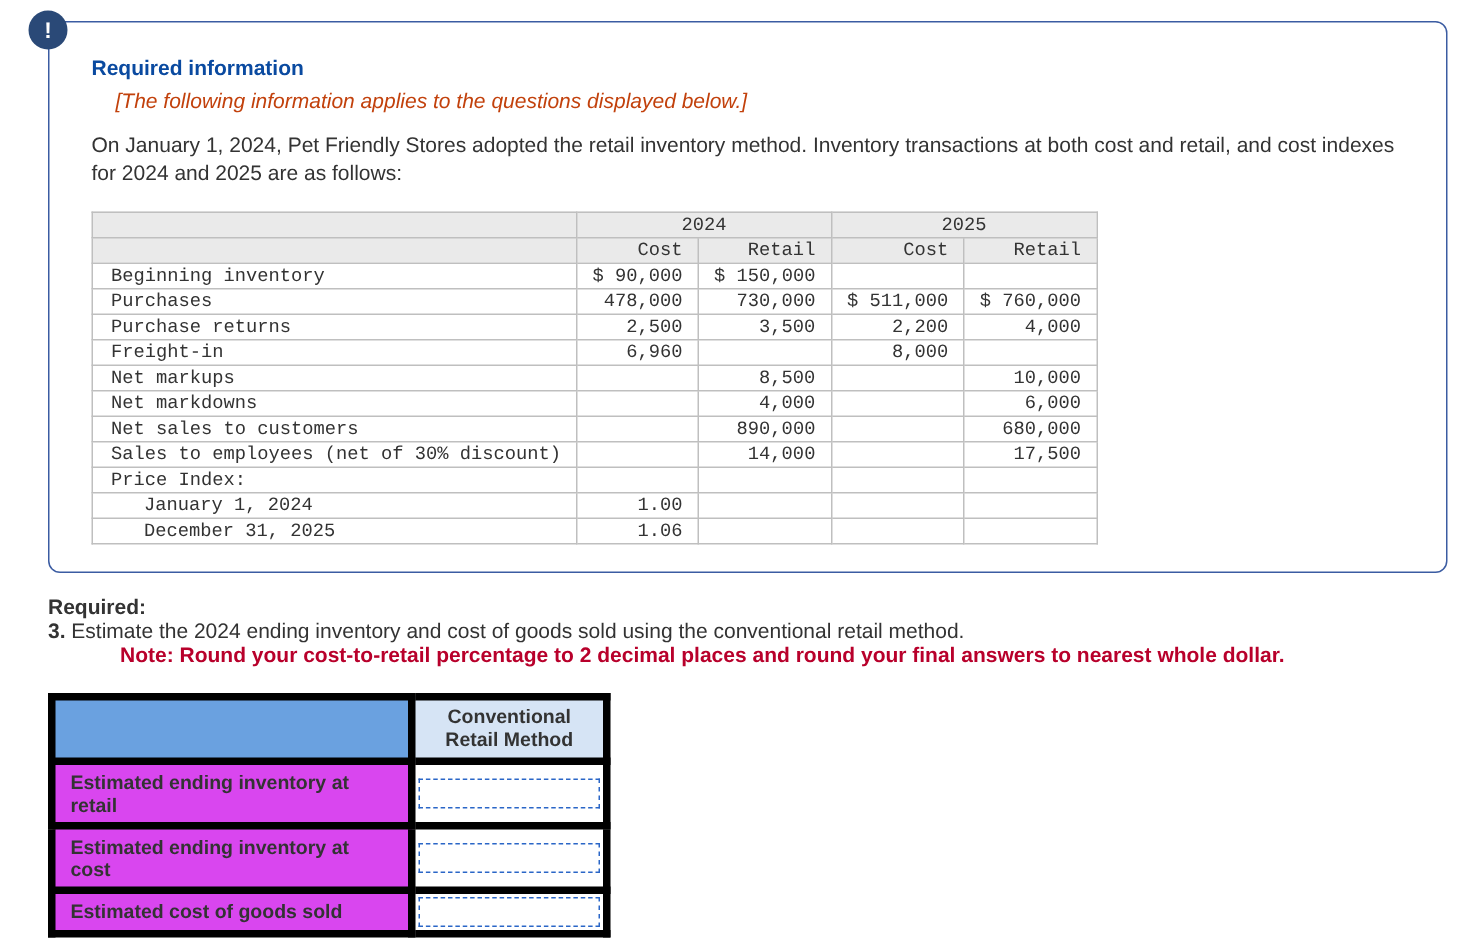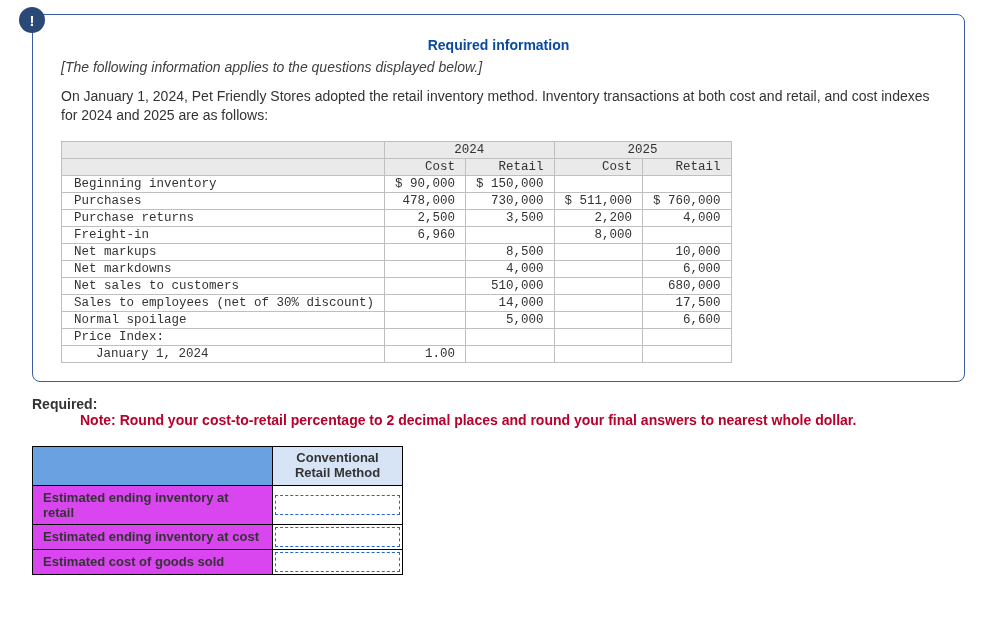--- a/index.html
+++ b/index.html
@@ -32,26 +32,25 @@
     align-items: center;
     justify-content: center;
     font-weight: bold;
     font-size: 15px;
   }
   .heading {
     color: #0a4aa0;
     font-weight: bold;
     margin: 4px 0 6px 0;
     font-size: 14px;
-    text-align: center;
   }
   .applies {
     font-style: italic;
-    color: #404040;
-    margin: 0 0 12px 0;
+    color: #c2410c;
+    margin: 0 0 12px 16px;
   }
   .body-text {
     color: #333;
     margin: 0 0 16px 0;
     line-height: 1.35;
   }
   .data-table {
     border-collapse: collapse;
     font-family: "Courier New", monospace;
     font-size: 12.5px;
@@ -75,21 +74,21 @@
   .req-block { margin-top: 14px; }
   .req-label { font-weight: bold; }
   .note { color: #b8002b; font-weight: bold; padding-left: 48px; }
   .answer-table {
     margin-top: 18px;
     border-collapse: collapse;
     font-family: Arial, sans-serif;
     font-size: 13px;
   }
   .answer-table th, .answer-table td {
-    border: 1px solid #000000;
+    border: 5px solid #000000;
     padding: 4px 10px;
   }
   .answer-table .corner {
     background: #6aa1e0;
     width: 240px;
     height: 14px;
   }
   .answer-table .col-head {
     background: #d6e4f5;
     text-align: center;
@@ -173,58 +172,61 @@
     <tr>
           <td class="label-col">Net markdowns</td>
           <td class="num"></td>
           <td class="num">4,000</td>
           <td class="num"></td>
           <td class="num">6,000</td>
         </tr>
     <tr>
           <td class="label-col">Net sales to customers</td>
           <td class="num"></td>
-          <td class="num">510,000</td>
+          <td class="num">890,000</td>
           <td class="num"></td>
           <td class="num">680,000</td>
         </tr>
     <tr>
           <td class="label-col">Sales to employees (net of 30% discount)</td>
           <td class="num"></td>
           <td class="num">14,000</td>
           <td class="num"></td>
           <td class="num">17,500</td>
-        </tr>
-    <tr>
-          <td class="label-col">Normal spoilage</td>
-          <td class="num"></td>
-          <td class="num">5,000</td>
-          <td class="num"></td>
-          <td class="num">6,600</td>
         </tr>
     <tr>
           <td class="label-col">Price Index:</td>
           <td class="num"></td>
           <td class="num"></td>
           <td class="num"></td>
           <td class="num"></td>
         </tr>
     <tr>
           <td class="label-col indent">January 1, 2024</td>
           <td class="num">1.00</td>
+          <td class="num"></td>
+          <td class="num"></td>
+          <td class="num"></td>
+        </tr>
+    <tr>
+          <td class="label-col indent">December 31, 2025</td>
+          <td class="num">1.06</td>
           <td class="num"></td>
           <td class="num"></td>
           <td class="num"></td>
         </tr>
   </tbody>
     </table>
 </div>
 
 <div class="req-block">
   <div><span class="req-label">Required:</span></div>
+  <div>
+    <span class="req-label">3.</span><span> Estimate the 2024 ending inventory and cost of goods sold using the conventional retail method.</span>
+  </div>
   <div class="note">Note: Round your cost-to-retail percentage to 2 decimal places and round your final answers to nearest whole dollar.</div>
 </div>
 
 <table class="answer-table">
   <tbody>
       <tr>
     <th class="corner"></th>
     <th class="col-head">
       <span>Conventional</span><br>
       <span>Retail Method</span>

